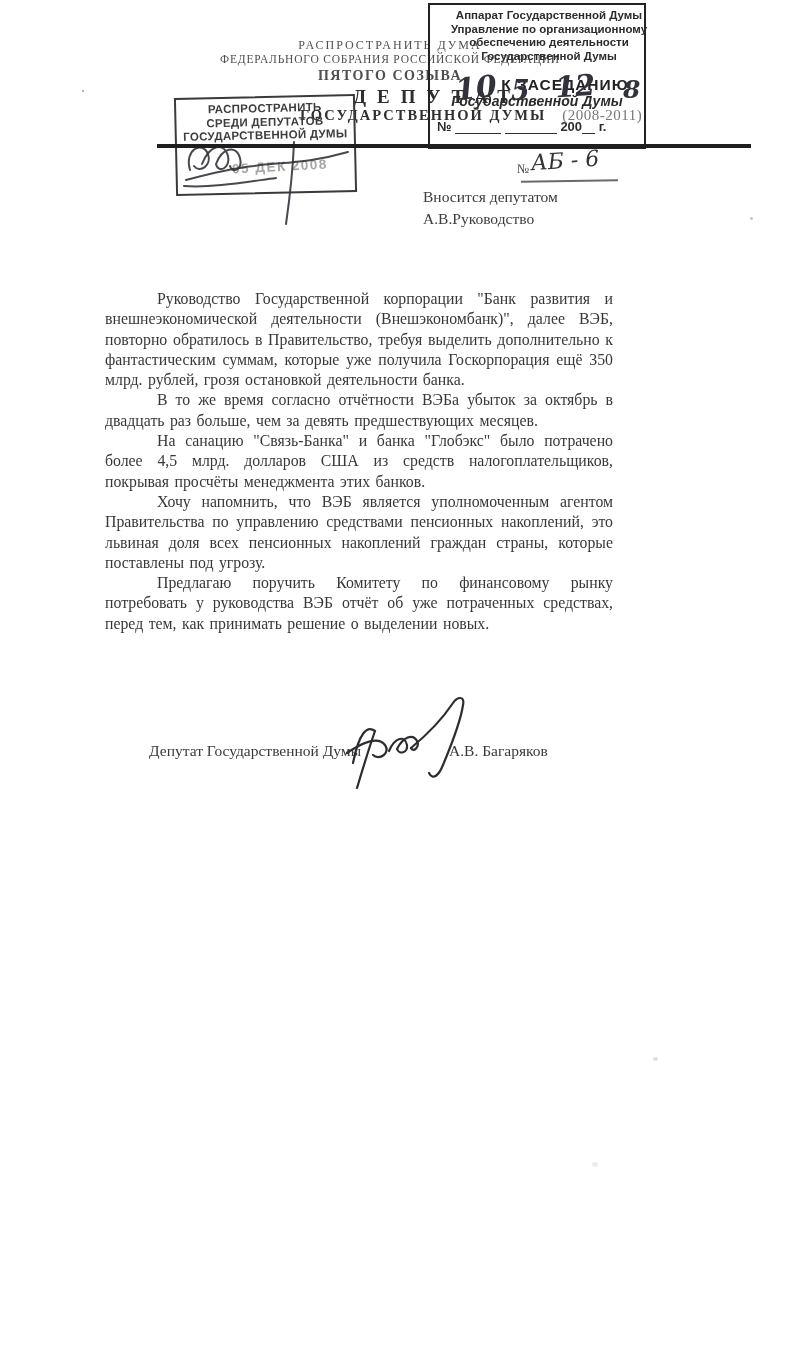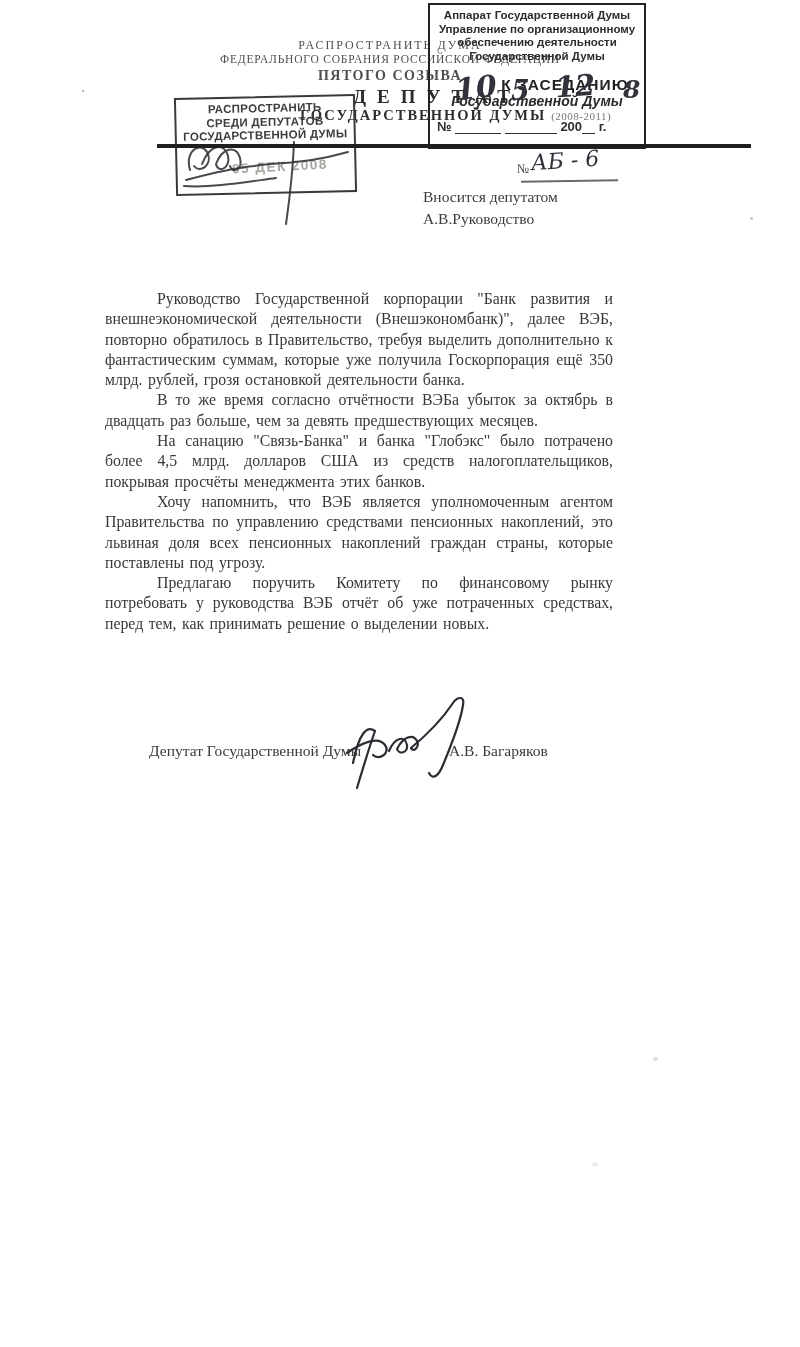--- a/index.html
+++ b/index.html
@@ -15,25 +15,25 @@
   .nowrap{white-space:nowrap;}
 
   
   .lh-line{left:205px;width:370px;text-align:center;color:#4e4e4e;}
   .lh1{top:38px;font-size:12px;letter-spacing:2px;}
   .lh2{top:53px;font-size:11.5px;letter-spacing:.8px;}
   .lh3{top:68px;font-size:14px;letter-spacing:1.5px;font-weight:bold;}
   .deputy{left:353px;top:86px;font-size:19px;font-weight:bold;letter-spacing:11px;color:#2e2e2e;}
   .deputy-sub{left:300px;top:106px;color:#2f2f2f;}
   .deputy-sub .main{font-weight:bold;font-size:14.5px;letter-spacing:2px;}
-  .deputy-sub .term{font-size:11px;color:#777;margin-left:5px;letter-spacing:.5px;}
+  .deputy-sub .term{font-size:15px;color:#777;margin-left:16px;letter-spacing:.5px;}
 
   
   .session-stamp{left:428px;top:3px;width:214px;height:142px;border:2px solid #232323;}
-  .session-stamp .org{position:absolute;left:0;top:4px;width:100%;text-align:center;
+  .session-stamp .org{position:absolute;left:12px;top:4px;width:100%;text-align:center;
       font-weight:bold;font-size:11.5px;line-height:13.5px;color:#2c2c2c;white-space:nowrap;}
   .session-heading{position:absolute;left:0;top:71px;width:100%;text-align:center;
       font-weight:bold;font-size:15.5px;letter-spacing:1px;color:#222;padding-left:28px;}
   .session-heading-sub{position:absolute;left:0;top:88px;width:100%;text-align:center;
       font-weight:bold;font-style:italic;font-size:14px;color:#2a2a2a;}
   .number-row{position:absolute;left:7px;top:114px;font-weight:bold;font-size:13px;color:#2e2e2e;}
   .blank{display:inline-block;border-bottom:1.5px solid #2e2e2e;height:13px;vertical-align:bottom;}
   .hw{position:absolute;line-height:1;}
   .hw-number{left:18px;top:-46px;font-size:30px;transform:rotate(-6deg);}
   .hw-day{left:74px;top:-42px;font-size:27px;}

